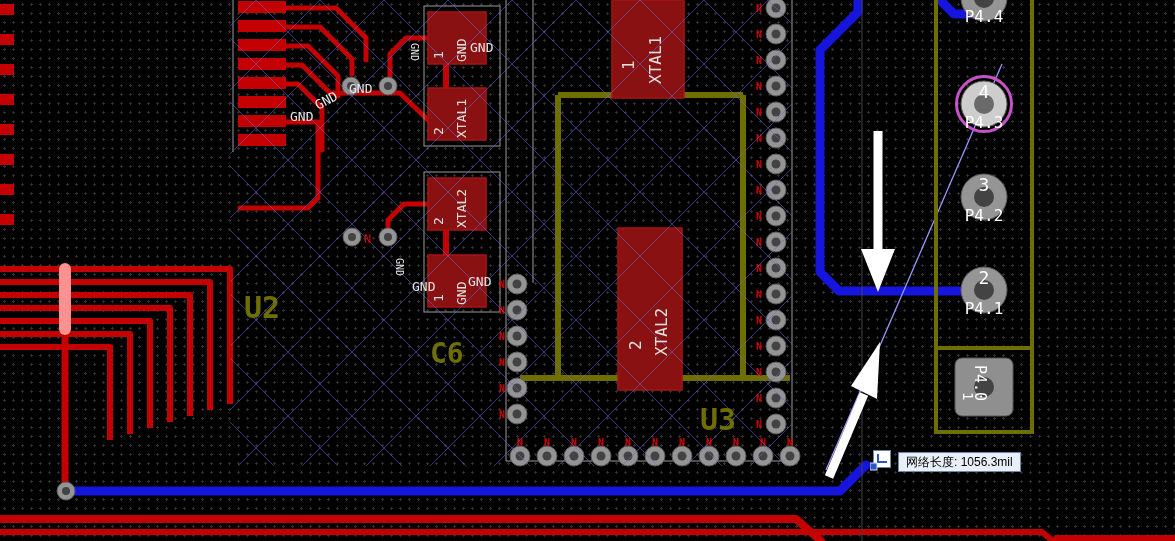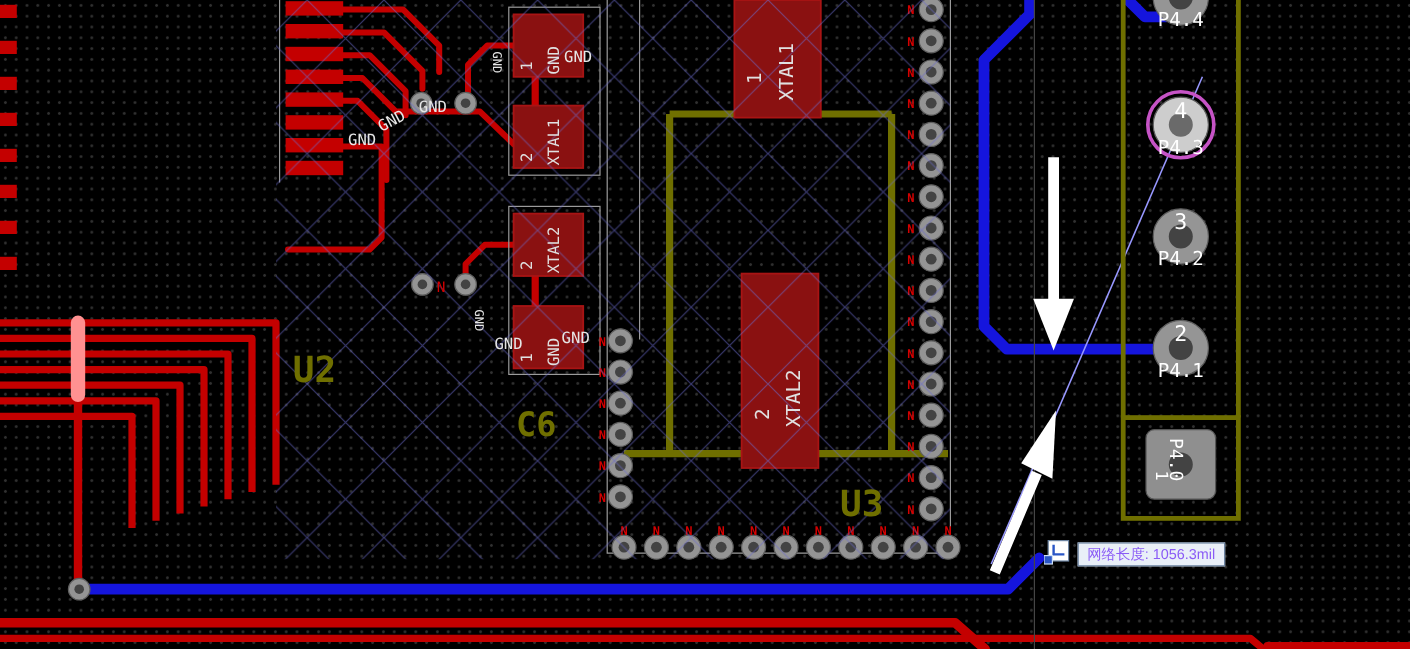--- a/index.html
+++ b/index.html
@@ -5,21 +5,21 @@
   html,body{margin:0;padding:0;background:#000;}
   .stage{
     position:relative;width:1175px;height:541px;overflow:hidden;background:#000;
     background-image:radial-gradient(circle,#303030 1px,transparent 1.3px);
     background-size:9px 9px;
     font-family:"DejaVu Sans Mono",monospace;
   }
   .stage > svg{position:absolute;left:0;top:0;}
   .tooltip{
     position:absolute;left:898px;top:452px;height:16px;line-height:16px;
-    background:#e9eff8;border:1px solid #6f86a3;color:#8b5cf6;
+    background:#e9eff8;border:1px solid #6f86a3;color:#000000;
     font:12px "Liberation Sans",sans-serif;padding:1px 7px;white-space:nowrap;z-index:6;
   }
   .tooltip-icon{position:absolute;left:870px;top:449px;width:22px;height:22px;z-index:6;}
   svg text{font-family:"DejaVu Sans Mono",monospace;}
 </style>
 </head>
 <body>
 
 <div class="stage">
 <svg width="1175" height="541" viewBox="0 0 1175 541">

